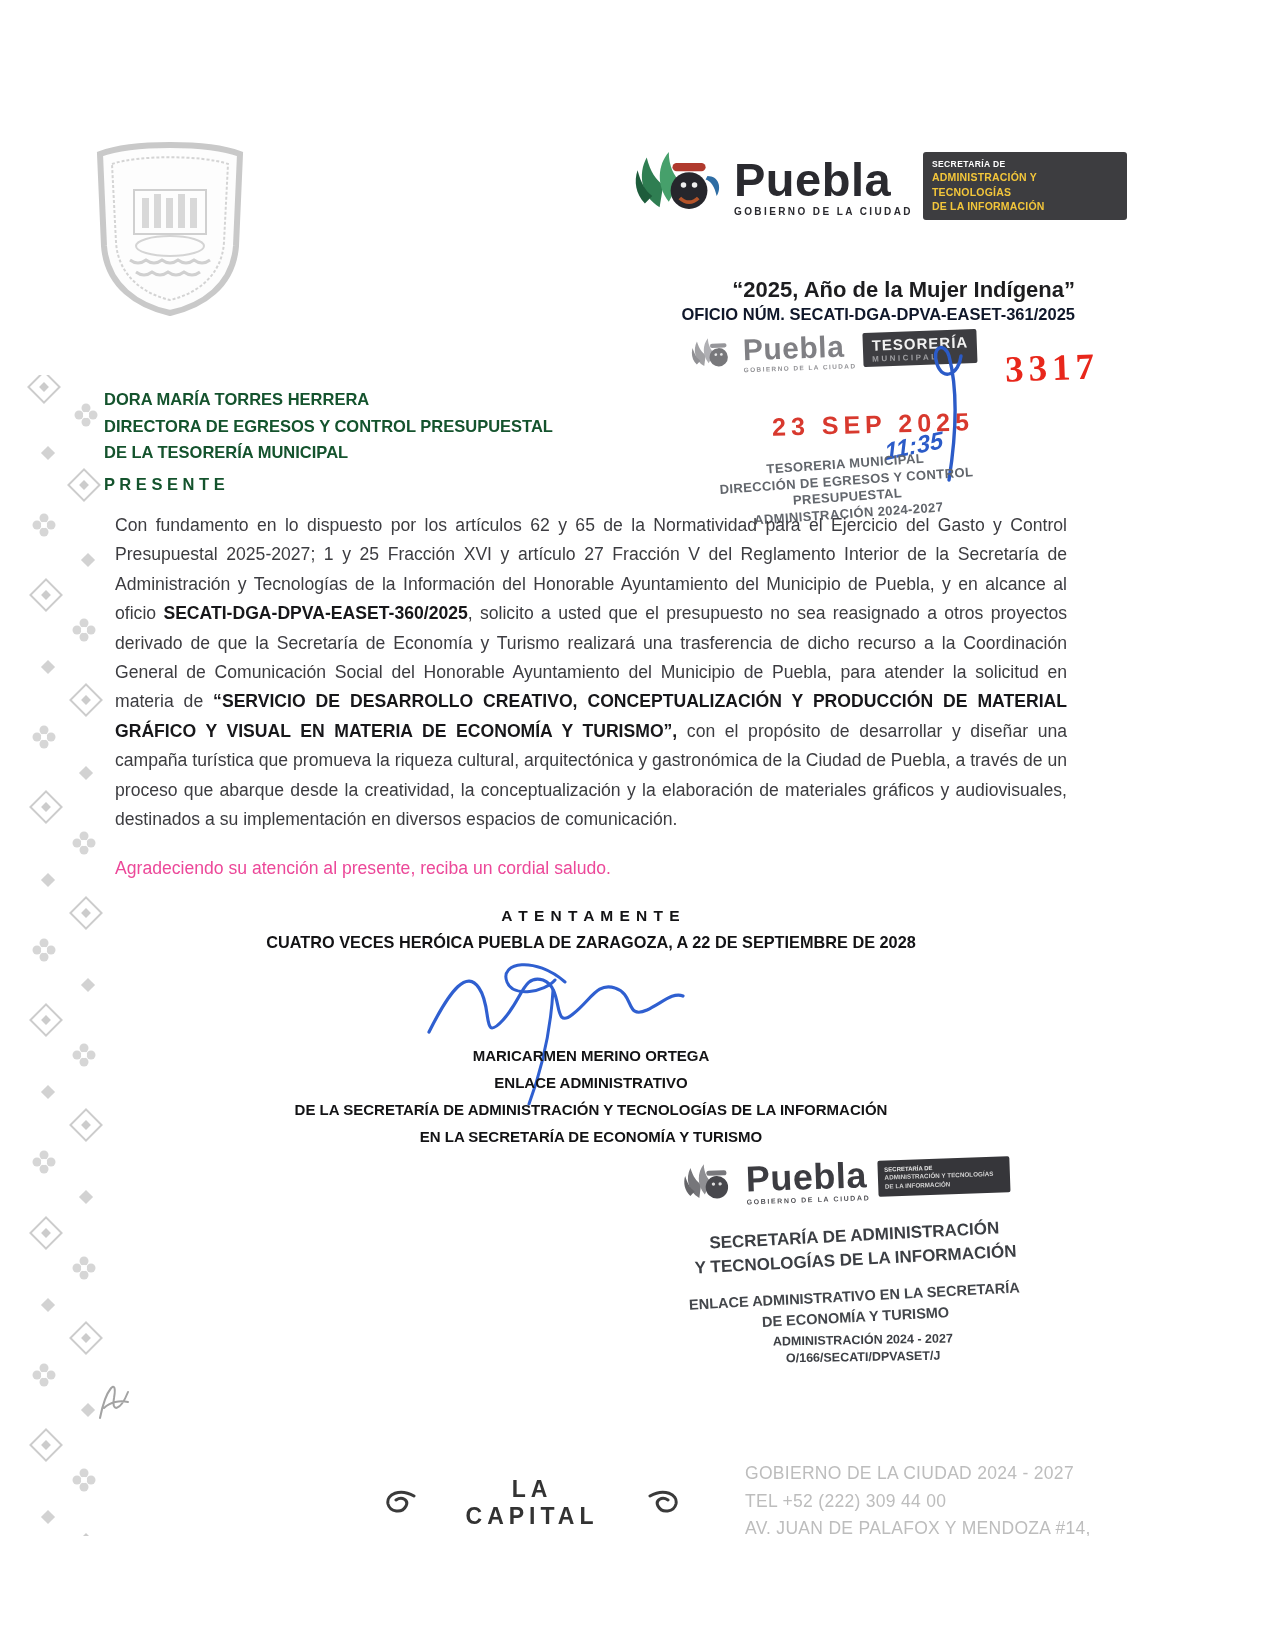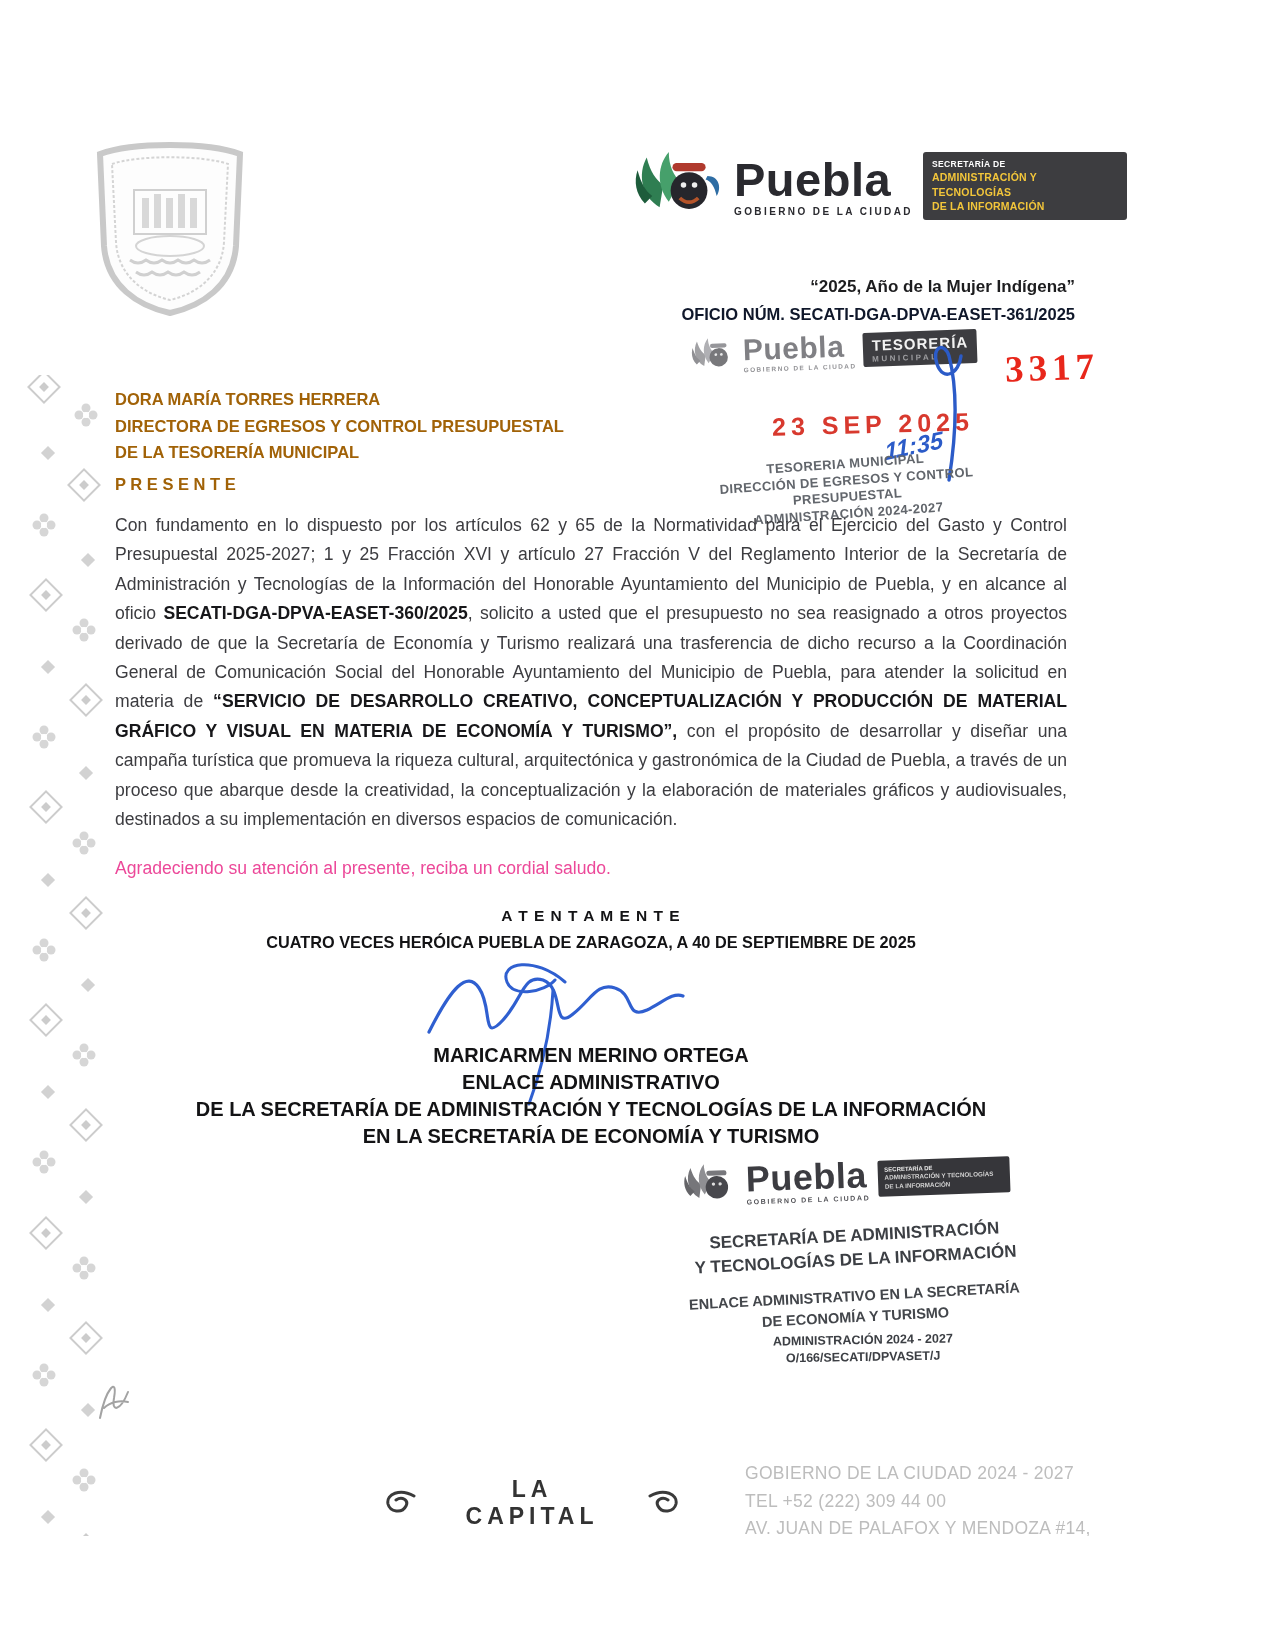--- a/index.html
+++ b/index.html
@@ -11,51 +11,51 @@
   .abs { position:absolute; }
 
   
   .hdr-logo { left:632px; top:148px; display:flex; align-items:center; gap:10px; }
   .brand-word { font-size:47px; font-weight:800; letter-spacing:.5px; color:#2a2a2f; line-height:1; }
   .brand-sub  { font-size:10px; font-weight:700; letter-spacing:2.4px; color:#2a2a2f; margin-top:3px; }
   .hdr-box { width:204px; background:#3d3d40; border-radius:3px; padding:7px 9px; line-height:1.35; }
   .hdr-box .l1 { font-size:8.5px; font-weight:700; color:#ffffff; letter-spacing:.4px; }
   .hdr-box .l2, .hdr-box .l3 { font-size:10.5px; font-weight:800; color:#f3c63a; letter-spacing:.2px; }
 
-  .quote  { left:500px; top:277px; width:575px; text-align:right; font-size:17px; font-weight:800; color:#1d1d1f; }
+  .quote  { left:500px; top:277px; width:575px; text-align:right; font-size:22px; font-weight:800; color:#1d1d1f; }
   .oficio { left:500px; top:305px; width:575px; text-align:right; font-size:16.5px; font-weight:800; color:#0f172a; }
 
   
   .stamp1 { left:690px; top:331px; display:flex; align-items:center; gap:7px; transform:rotate(-2deg); opacity:.93; }
   .stamp1 .brand-word { font-size:30px; color:#77777b; }
   .stamp1 .brand-sub { font-size:6.5px; color:#8a8a8e; letter-spacing:1.4px; margin-top:1px; }
   .stamp1-box { background:#2f2f33; border-radius:2px; padding:4px 9px 3px; }
   .stamp1-box .l1 { font-size:15px; font-weight:800; color:#f2f2f2; letter-spacing:1px; }
   .stamp1-box .l2 { font-size:8px; font-weight:700; color:#97979b; letter-spacing:2.5px; margin-top:1px; }
   .folio { left:1005px; top:346px; font-family:"Liberation Serif", serif; font-weight:700; font-size:37px;
            color:#e8271b; letter-spacing:5px; transform:rotate(-2deg); }
   .datestamp { left:772px; top:410px; font-weight:800; font-size:25px; letter-spacing:5px; color:#d8392e; transform:rotate(-1.5deg); }
   .timestamp { left:884px; top:432px; font-style:italic; font-weight:700; font-size:24px; color:#2b5bc8;
                transform:rotate(-12deg) skewX(-8deg); }
   .stamp1-text { left:682px; top:456px; width:330px; text-align:center; transform:rotate(-4deg);
                  color:#62666c; font-weight:700; font-size:13px; line-height:16.5px; letter-spacing:.4px; }
 
   
-  .recipient { left:115px; top:386px; font-weight:800; font-size:16.5px; line-height:26.5px; color:#a16207; }
+  .recipient { left:104px; top:386px; font-weight:800; font-size:16.5px; line-height:26.5px; color:#14532d; }
   .recipient .presente { margin-top:5px; }
 
   
   .body-text { left:115px; top:511px; width:952px; font-size:17.6px; line-height:29.4px; color:#3c3c40; text-align:justify; }
   .body-text .b { font-weight:800; color:#17171a; }
   .closing { left:115px; top:858px; width:952px; font-size:17.6px; color:#ec4899; }
 
   .att        { left:115px; top:907px; width:952px; text-align:center; font-weight:800; font-size:15.5px; color:#131315; letter-spacing:1px; }
   .place-date { left:115px; top:933px; width:952px; text-align:center; font-weight:800; font-size:16.3px; color:#131315; }
 
-  .signer { left:115px; top:1042px; width:952px; text-align:center; font-weight:800; font-size:20px; line-height:27px; color:#131315; }
+  .signer { left:115px; top:1042px; width:952px; text-align:center; font-weight:800; font-size:15px; line-height:27px; color:#131315; }
 
   
   .stamp2-logo { left:682px; top:1156px; display:flex; align-items:center; gap:8px; transform:rotate(-2deg); opacity:.95; }
   .stamp2-logo .brand-word { font-size:36px; color:#323237; }
   .stamp2-logo .brand-sub { font-size:7px; color:#4a4a4f; letter-spacing:1.6px; margin-top:1px; }
   .stamp2-box { width:132px; background:#2c2c30; border-radius:2px; padding:5px 7px; line-height:1.4; }
   .stamp2-box .l1 { font-size:6px; color:#e8e8e8; font-weight:700; }
   .stamp2-box .l2, .stamp2-box .l3 { font-size:6.3px; color:#cfcfcf; font-weight:700; }
   .stamp2-a { left:655px; top:1224px; width:400px; text-align:center; transform:rotate(-3deg);
               font-weight:800; font-size:17px; line-height:24px; color:#3c3f44; }
@@ -210,21 +210,21 @@
     <div>DIRECTORA DE EGRESOS Y CONTROL PRESUPUESTAL</div>
     <div>DE LA TESORERÍA MUNICIPAL</div>
     <div class="presente">P R E S E N T E</div>
   </div>
 
   <p class="abs body-text"><span>Con fundamento en lo dispuesto por los artículos 62 y 65 de la Normatividad para el Ejercicio del Gasto y Control Presupuestal 2025-2027; 1 y 25 Fracción XVI y artículo 27 Fracción V del Reglamento Interior de la Secretaría de Administración y Tecnologías de la Información del Honorable Ayuntamiento del Municipio de Puebla, y en alcance al oficio </span><span class="b">SECATI-DGA-DPVA-EASET-360/2025</span><span>, solicito a usted que el presupuesto no sea reasignado a otros proyectos derivado de que la Secretaría de Economía y Turismo realizará una trasferencia de dicho recurso a la Coordinación General de Comunicación Social del Honorable Ayuntamiento del Municipio de Puebla, para atender la solicitud en materia de </span><span class="b">“SERVICIO DE DESARROLLO CREATIVO, CONCEPTUALIZACIÓN Y PRODUCCIÓN DE MATERIAL GRÁFICO Y VISUAL EN MATERIA DE ECONOMÍA Y TURISMO”,</span><span> con el propósito de desarrollar y diseñar una campaña turística que promueva la riqueza cultural, arquitectónica y gastronómica de la Ciudad de Puebla, a través de un proceso que abarque desde la creatividad, la conceptualización y la elaboración de materiales gráficos y audiovisuales, destinados a su implementación en diversos espacios de comunicación.</span></p>
 
   <div class="abs closing">Agradeciendo su atención al presente, reciba un cordial saludo.</div>
 
   <div class="abs att">A T E N T A M E N T E</div>
-  <div class="abs place-date">CUATRO VECES HERÓICA PUEBLA DE ZARAGOZA, A 40 DE SEPTIEMBRE DE 2025</div>
+  <div class="abs place-date">CUATRO VECES HERÓICA PUEBLA DE ZARAGOZA, A 22 DE SEPTIEMBRE DE 2028</div>
 
   <svg class="abs" style="left:415px; top:948px;" width="310" height="165" viewBox="0 0 310 165">
     <path d="M14 84 C36 40 52 22 64 40 C78 60 66 96 88 72 C108 50 108 26 128 32 C150 40 136 84 158 66 C176 52 182 34 200 40 C220 46 210 72 232 62 C248 54 258 44 268 48" stroke="#2f5fd0" stroke-width="3.2" fill="none" stroke-linecap="round"></path>
     <path d="M150 34 C120 8 84 14 92 34 C98 50 130 44 140 32" stroke="#2f5fd0" stroke-width="3" fill="none" stroke-linecap="round"></path>
     <path d="M138 42 C136 78 128 118 114 156" stroke="#2f5fd0" stroke-width="3" fill="none" stroke-linecap="round"></path>
   </svg>
 
   <div class="abs signer">
     <div>MARICARMEN MERINO ORTEGA</div>
     <div>ENLACE ADMINISTRATIVO</div>

